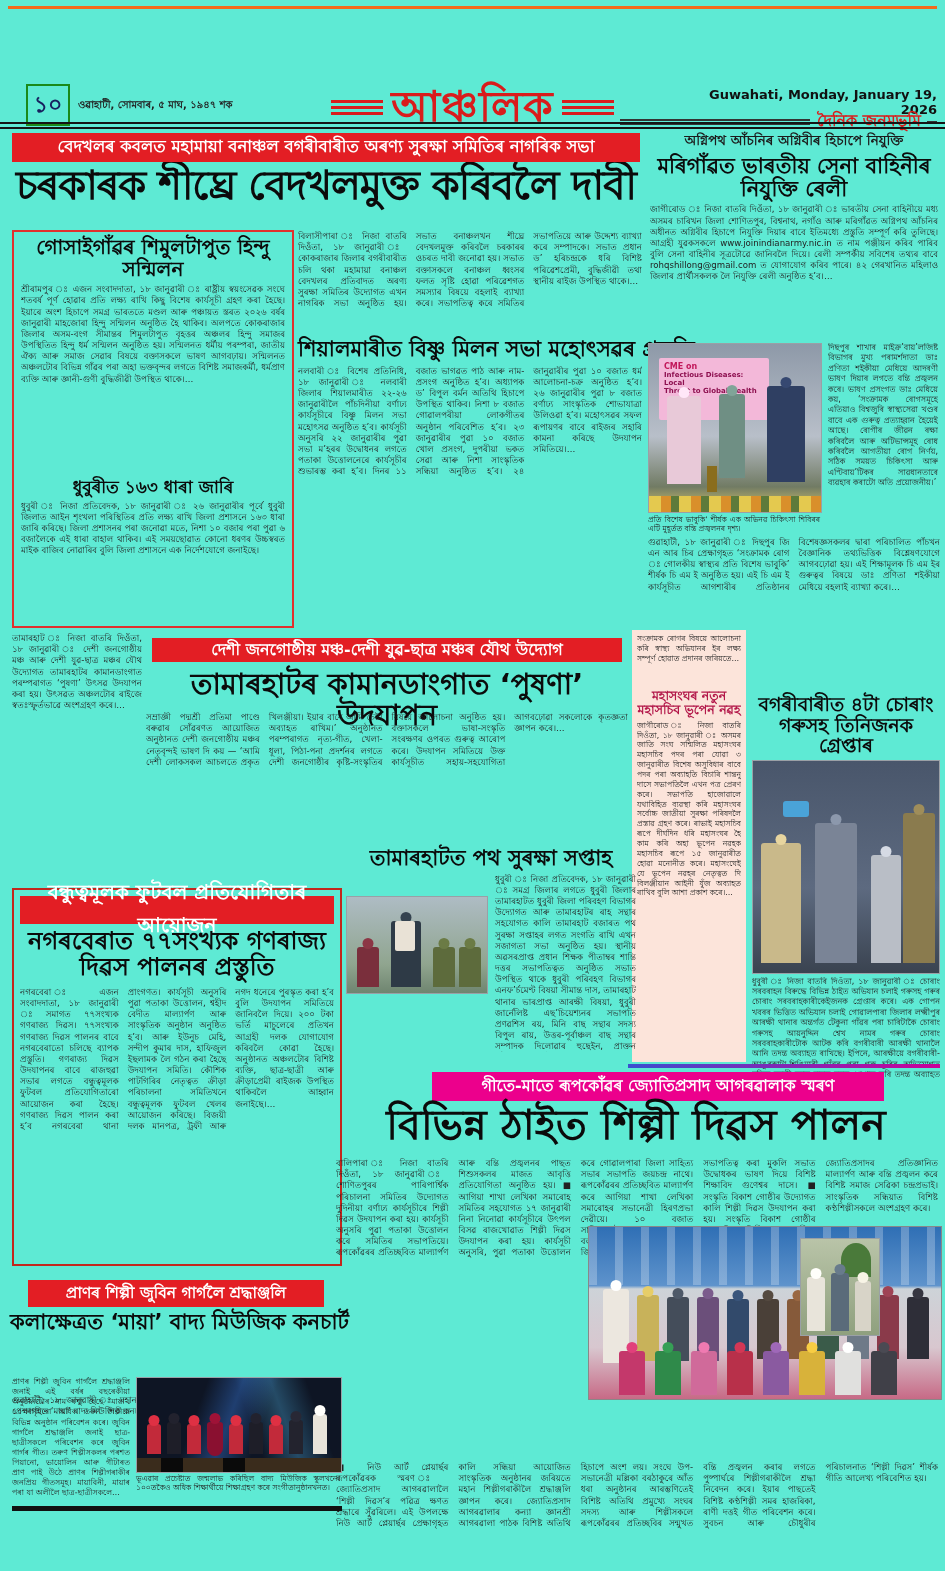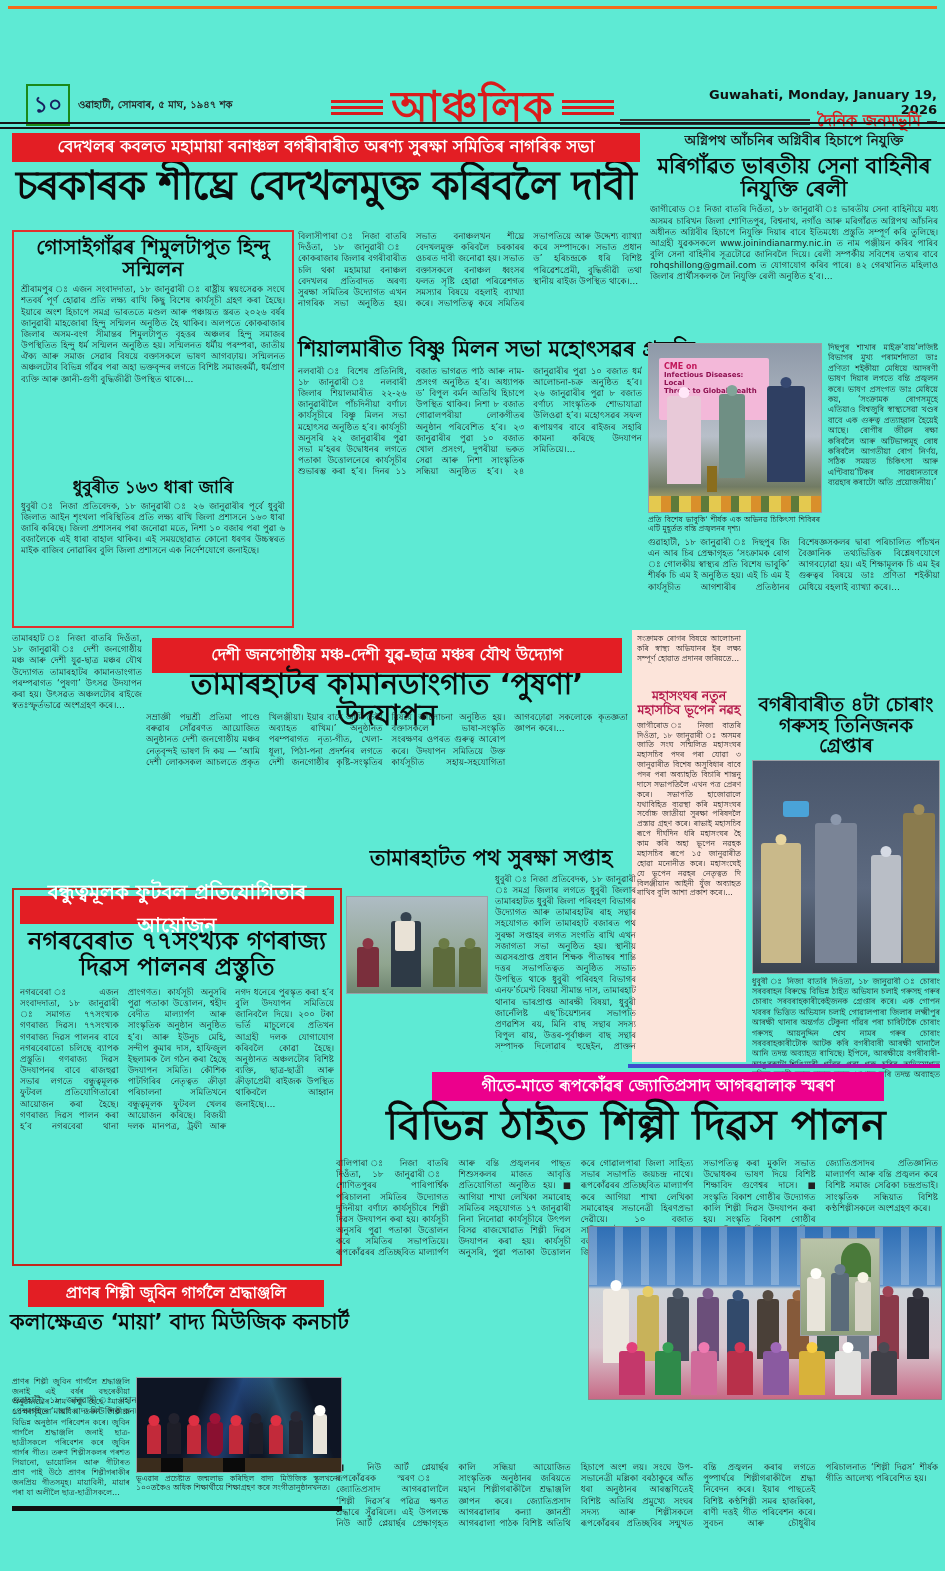--- a/index.html
+++ b/index.html
@@ -95,21 +95,21 @@
         <div style="position:absolute;left:58px;bottom:20px;width:10px;height:26px;background:#8a6d1d;"></div>
         <div style="position:absolute;left:0;bottom:0;width:100%;height:16px;background:repeating-linear-gradient(90deg,#e4c94f 0 12px,#d98f2b 12px 22px,#5d7a3a 22px 30px);"></div>
       </div>
       <div class="body-text" style="width:110px;height:168px;font-size:8px;">দিছপুৰ শাখাৰ মাইক্ৰ’বায়’লজিষ্ট বিভাগৰ মুখ্য পৰামৰ্শদাতা ডাঃ প্ৰণিতা শইকীয়া মেধিয়ে আদৰণী ভাষণ দিয়াৰ লগতে বন্তি প্ৰজ্বলন কৰে। ভাষণ প্ৰসংগত ডাঃ মেধিয়ে কয়, ‘সংক্ৰামক ৰোগসমূহে এতিয়াও বিশ্বজুৰি স্বাস্থ্যসেৱা খণ্ডৰ বাবে এক গুৰুত্ব প্ৰত্যাহ্বান হৈয়েই আছে। ৰোগীৰ জীৱন ৰক্ষা কৰিবলৈ আৰু অটিভান্সমূহ ৰোধ কৰিবলৈ আগতীয়া ৰোগ নিৰ্ণয়, সঠিক সময়ত চিকিৎসা আৰু এণ্টিবায়’টিকৰ সাৱধানতাৰে ব্যৱহাৰ কৰাটো অতি প্ৰয়োজনীয়।’</div>
     </div>
     <div class="caption" style="width:172px;margin-top:2px;">প্ৰতি বিশেষ ভাবুকি’ শীৰ্ষক এক অভিনৱ চিকিৎসা শিবিৰৰ এটি মুহূৰ্তত বন্তি প্ৰজ্বলনৰ দৃশ্য।</div>
     <div class="body-text cols2" style="margin-top:3px;height:64px;">গুৱাহাটী, ১৮ জানুৱাৰী ঃ দিছপুৰ জি এন আৰ চিৰ প্ৰেক্ষাগৃহত ‘সংক্ৰামক ৰোগ ঃ গোলকীয় স্বাস্থ্যৰ প্ৰতি বিশেষ ভাবুকি’ শীৰ্ষক চি এম ই অনুষ্ঠিত হয়। এই চি এম ই কাৰ্যসূচীত আগশাৰীৰ প্ৰতিষ্ঠানৰ বিশেষজ্ঞসকলৰ দ্বাৰা পৰিচালিত পাঁচখন বৈজ্ঞানিক তথ্যভিত্তিক বিশ্লেষণযোগে আগবঢ়োৱা হয়। এই শিক্ষামূলক চি এম ইৰ গুৰুত্বৰ বিষয়ে ডাঃ প্ৰণিতা শইকীয়া মেধিয়ে বহলাই ব্যাখ্যা কৰে।…</div>
   </div>
 
   <div class="abs body-text" style="left:12px;top:633px;width:130px;height:212px;">তামাৰহাট ঃ নিজা বাতৰি দিওঁতা, ১৮ জানুৱাৰী ঃ দেশী জনগোষ্ঠীয় মঞ্চ আৰু দেশী যুৱ-ছাত্ৰ মঞ্চৰ যৌথ উদ্যোগত তামাৰহাটৰ কামানডাংগাত পৰম্পৰাগত ‘পুষণা’ উৎসৱ উদযাপন কৰা হয়। উৎসৱত অঞ্চলটোৰ ৰাইজে স্বতঃস্ফূৰ্তভাৱে অংশগ্ৰহণ কৰে।…</div>
-  <div class="abs kicker k-red" style="left:152px;top:638px;width:470px;height:35px;font-size:16px;">দেশী জনগোষ্ঠীয় মঞ্চ-দেশী যুৱ-ছাত্ৰ মঞ্চৰ যৌথ উদ্যোগ</div>
+  <div class="abs kicker k-red" style="left:152px;top:638px;width:470px;height:24px;font-size:16px;">দেশী জনগোষ্ঠীয় মঞ্চ-দেশী যুৱ-ছাত্ৰ মঞ্চৰ যৌথ উদ্যোগ</div>
   <div class="abs headline" style="left:146px;top:669px;width:482px;font-size:29px;">তামাৰহাটৰ কামানডাংগাত ‘পুষণা’ উদযাপন</div>
   <div class="abs body-text cols4" style="left:146px;top:712px;width:482px;height:132px;">সম্ৰাজ্ঞী পদ্মশ্ৰী প্ৰতিমা পাণ্ডে বৰুৱাৰ সোঁৱৰণত আয়োজিত অনুষ্ঠানত দেশী জনগোষ্ঠীয় মঞ্চৰ নেতৃবৃন্দই ভাষণ দি কয় — ‘আমি দেশী লোকসকল আচলতে প্ৰকৃত খিলঞ্জীয়া। ইয়াৰ বাবে আমি চেষ্টা অব্যাহত ৰাখিম।’ অনুষ্ঠানত পৰম্পৰাগত নৃত্য-গীত, খেলা-ধূলা, পিঠা-পনা প্ৰদৰ্শনৰ লগতে দেশী জনগোষ্ঠীৰ কৃষ্টি-সংস্কৃতিৰ বিষয়ে আলোচনা অনুষ্ঠিত হয়। বক্তাসকলে ভাষা-সংস্কৃতি সংৰক্ষণৰ ওপৰত গুৰুত্ব আৰোপ কৰে। উদযাপন সমিতিয়ে উক্ত কাৰ্যসূচীত সহায়-সহযোগিতা আগবঢ়োৱা সকলোকে কৃতজ্ঞতা জ্ঞাপন কৰে।…</div>
 
   <div class="abs pinkcol" style="left:632px;top:630px;width:114px;height:432px;padding:4px 5px;box-sizing:border-box;">
     <div class="body-text" style="font-size:7.6px;height:52px;">সংক্ৰামক ৰোগৰ বিষয়ে আলোচনা কৰি স্বাস্থ্য অভিযানৰ ইৰ লক্ষ্য সম্পূৰ্ণ হোৱাত প্ৰদানৰ জৰিয়তে…</div>
     <div style="font-size:12.5px;font-weight:bold;color:#b3184a;text-align:center;line-height:1.15;margin:3px 0;">মহাসংঘৰ নতুন মহাসচিব ভূপেন নৱহ</div>
     <div class="body-text" style="font-size:7.6px;">জাগীৰোড ঃ নিজা বাতৰি দিওঁতা, ১৮ জানুৱাৰী ঃ অসমৰ জাতি সংঘ সন্মিলিত মহাসংঘৰ মহাসচিব পদৰ পৰা যোৱা ৩ জানুৱাৰীত বিশেষ অসুবিধাৰ বাবে পদৰ পৰা অব্যাহতি বিচাৰি শান্তনু দাসে সভাপতিলৈ এখন পত্ৰ প্ৰেৰণ কৰে। সভাপতি হাজোৱালে যথাবিহিত ব্যৱস্থা কৰি মহাসংঘৰ সৰ্বোচ্চ জাতীয়া সুৰক্ষা পৰিষদলৈ প্ৰস্তাৱ গ্ৰহণ কৰে। ৰাভাই মহাসচিব ৰূপে দীৰ্ঘদিন ধৰি মহাসংঘৰ হৈ কাম কৰি অহা ভূপেন নৱহক মহাসচিব ৰূপে ১৫ জানুৱাৰীত হোৱা মনোনীত কৰে। মহাসংঘেই যে ভূপেন নৱহৰ নেতৃত্বত দি বিলঞ্জীয়ান আইনী যুঁজ অব্যাহত ৰাখিব বুলি আশা প্ৰকাশ কৰে।…</div>
   </div>
 
   <div class="abs" style="left:752px;top:694px;width:188px;">

